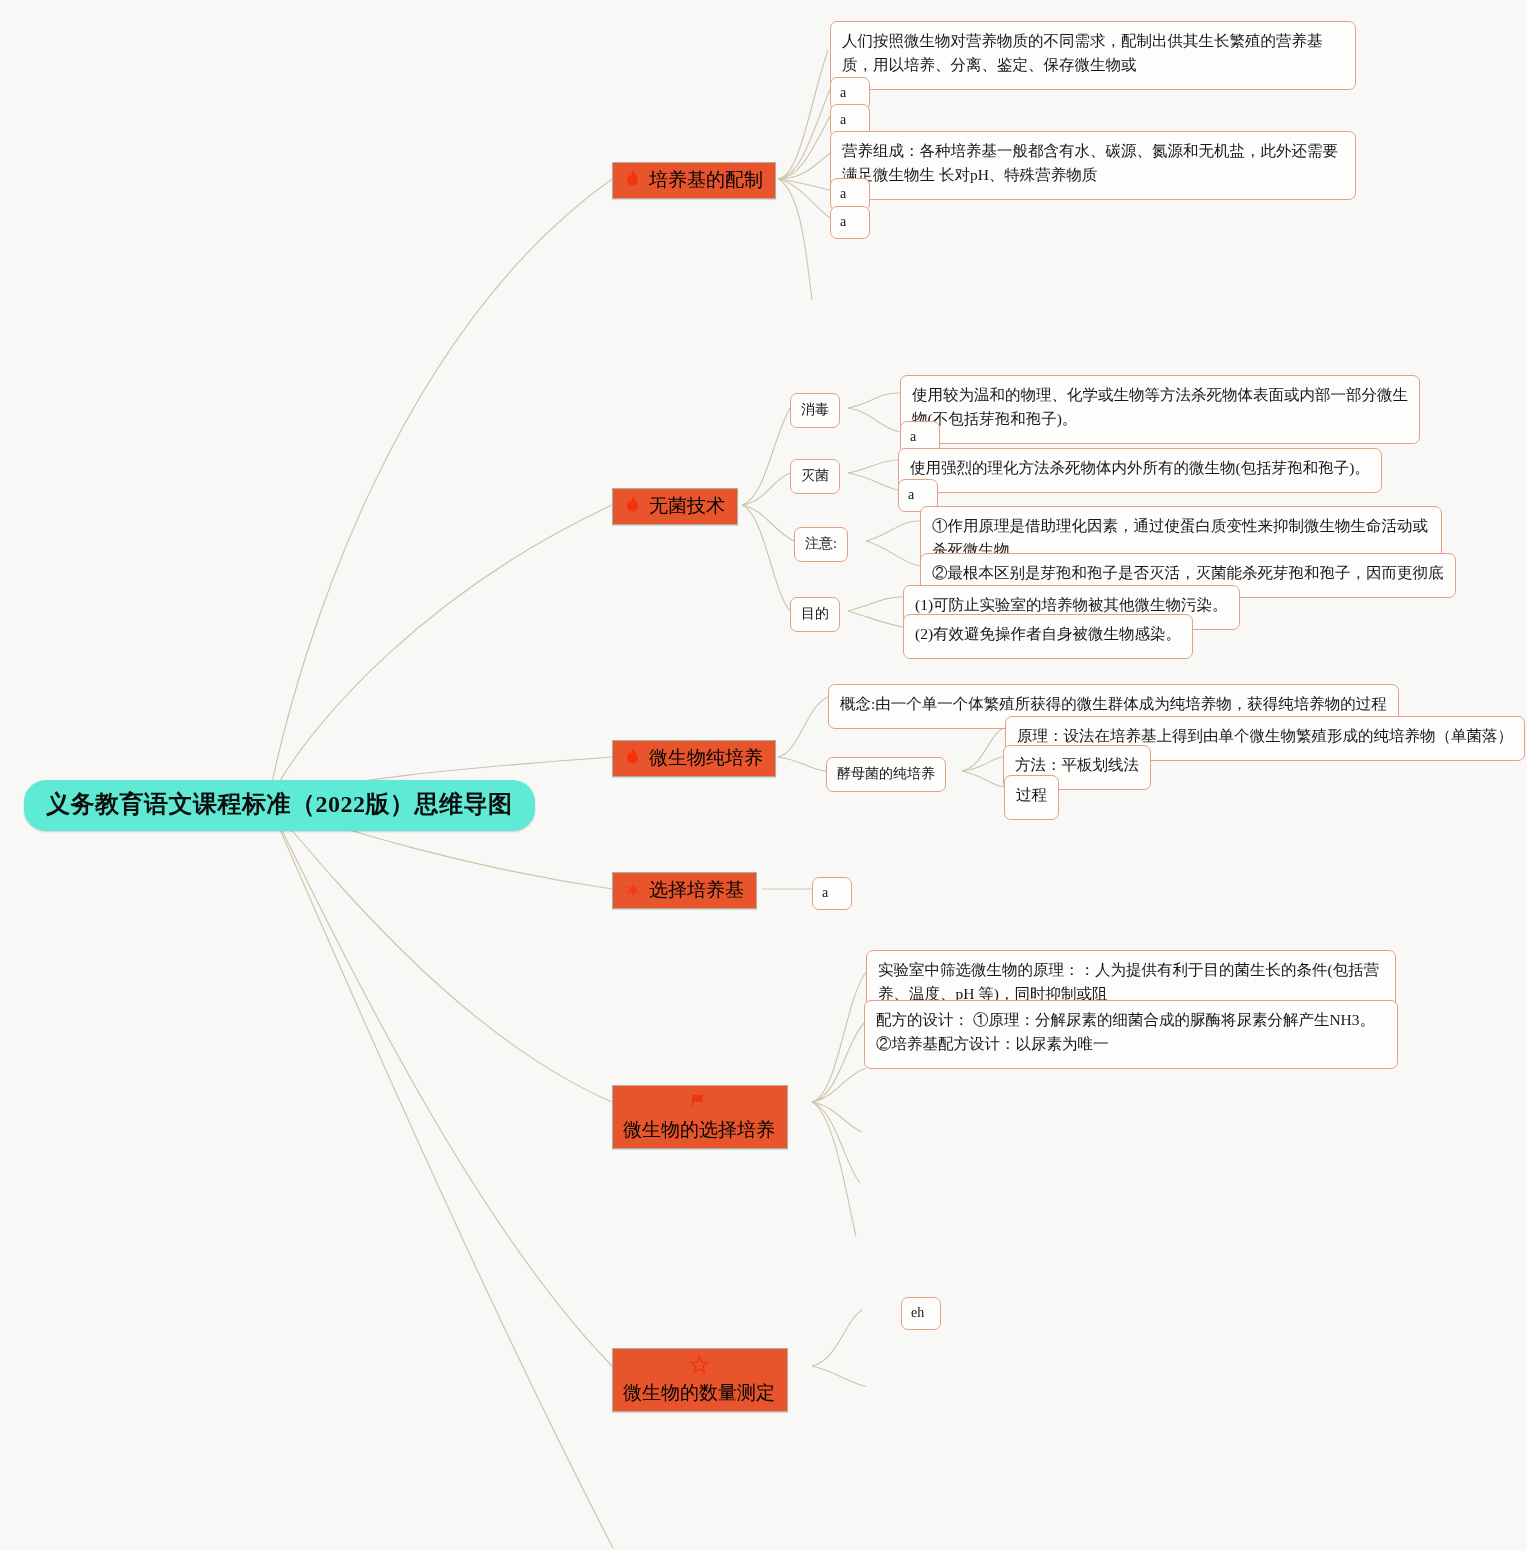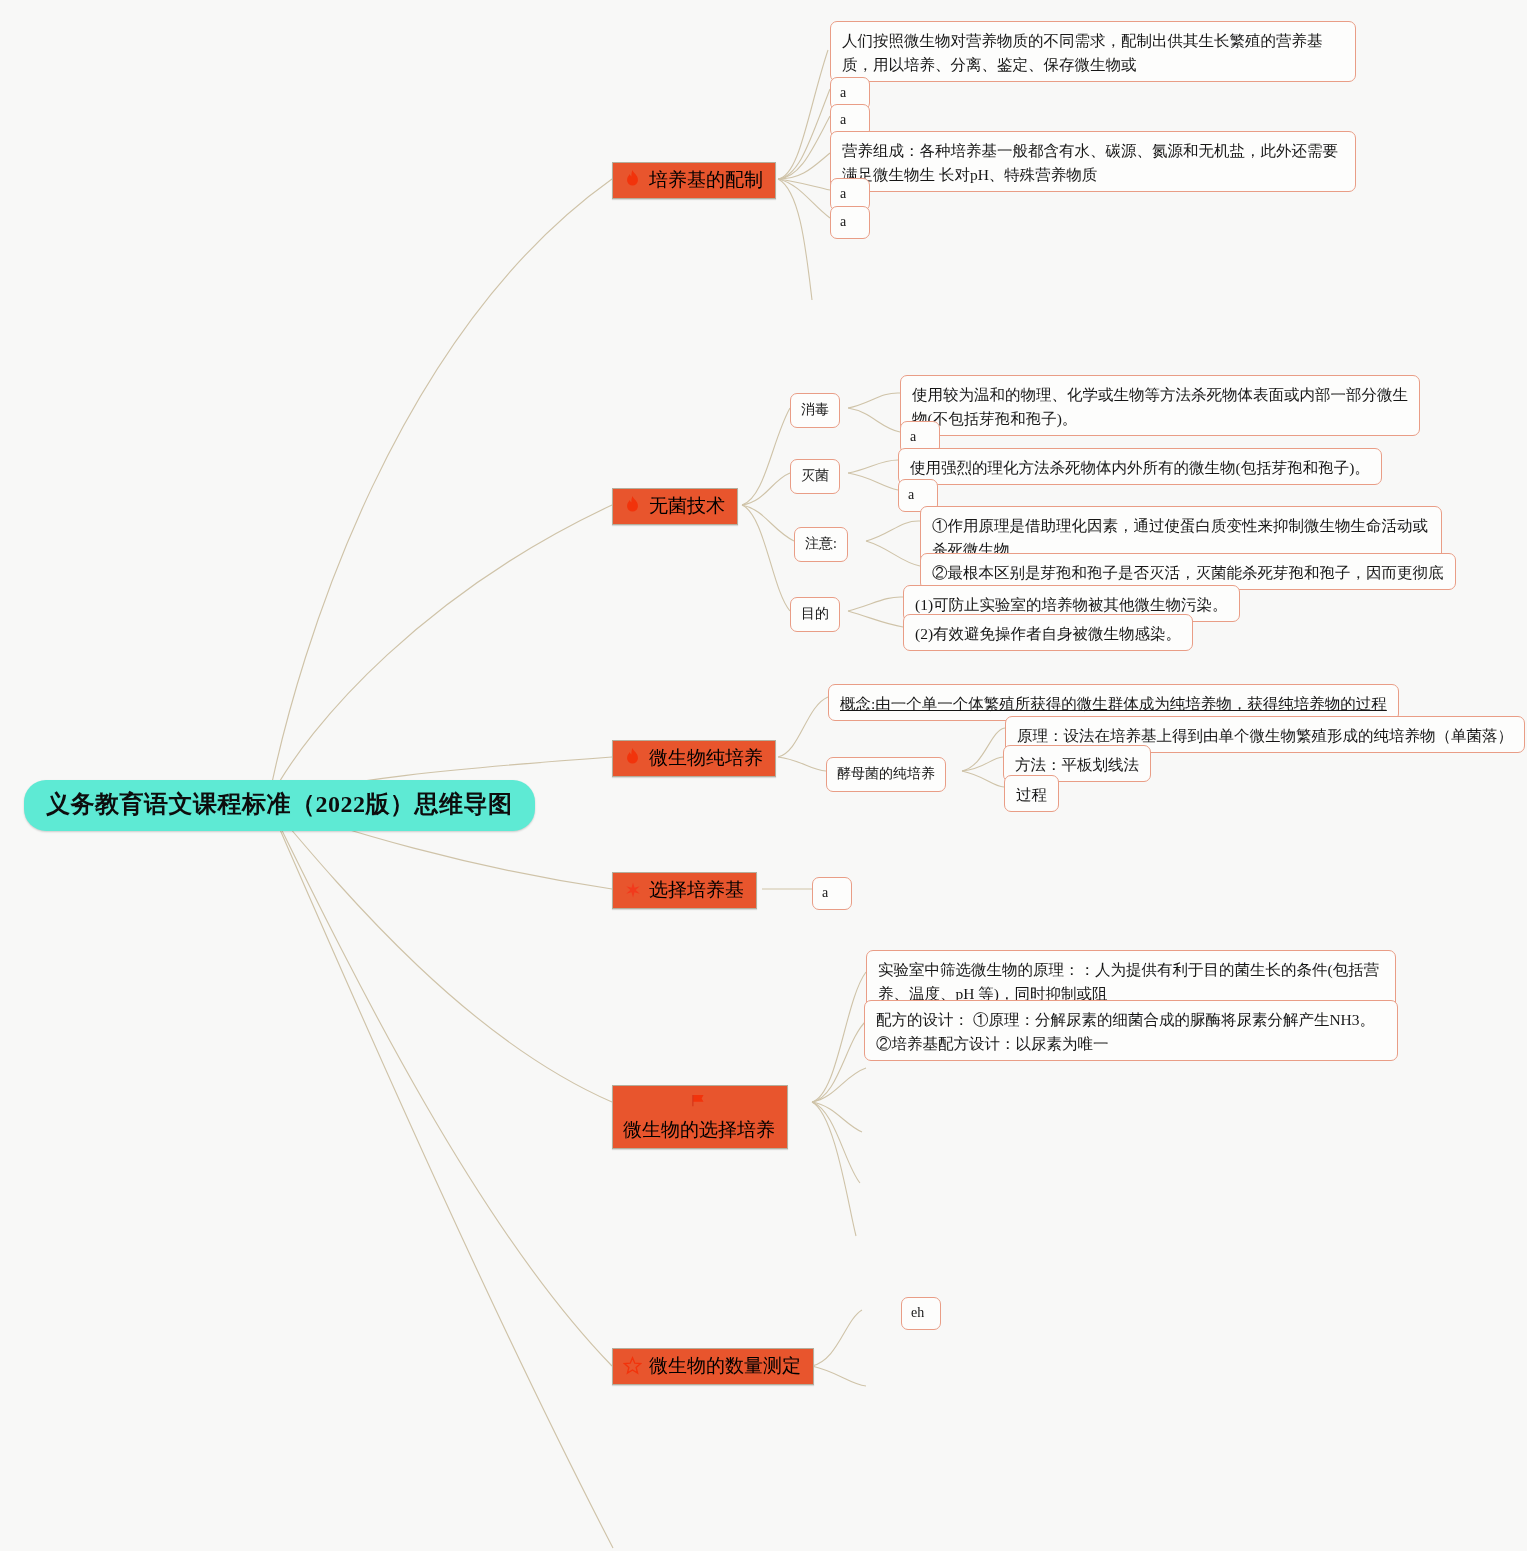--- a/index.html
+++ b/index.html
@@ -68,21 +68,21 @@
   }
   
   .leaf {
     background: #fdfdfc;
     border: 1.6px solid #e99d86;
     border-radius: 7px;
     color: #161616;
     font-family: "Liberation Serif", "DejaVu Serif", serif;
     font-size: 15.5px;
     line-height: 1.55;
-    padding: 7px 11px 4px 11px;
+    padding: 7px 11px 12px 11px;
     box-sizing: border-box;
   }
   .leaf.small {
     font-size: 14px;
     padding: 5px 10px 6px 10px;
   }
   .leaf.tiny {
     font-size: 14px;
     padding: 4px 9px 5px 9px;
     min-width: 40px;
@@ -238,21 +238,21 @@
 
   <div class="node branch" style="left:612px; top:740px;">
     <span class="bicon">
       <svg width="17" height="19" viewBox="0 0 24 28">
           <path d="M12 0c2 6 8 7 8 15a8 8 0 0 1-16 0c0-4 2-6 4-9 .5 2 1.5 3 2.5 3.5C10 6 11 3 12 0z" fill="#f2330b"></path>
         </svg>
     </span>
     <span>微生物纯培养</span>
   </div>
 
-  <div class="node leaf nowrap" style="left:828px; top:684px;text-decoration:underline;">
+  <div class="node leaf nowrap" style="left:828px; top:684px;">
     <span>概念:由一个单一个体繁殖所获得的微生群体成为纯培养物，获得纯培养物的过程</span>
   </div>
   <div class="node leaf small nowrap" style="left:826px; top:757px;">
     <span>酵母菌的纯培养</span>
   </div>
   <div class="node leaf nowrap" style="left:1005px; top:716px;">
     <span>原理：设法在培养基上得到由单个微生物繁殖形成的纯培养物（单菌落）</span>
   </div>
   <div class="node leaf nowrap" style="left:1003px; top:745px;">
     <span>方法：平板划线法</span>
@@ -282,21 +282,21 @@
     </span>
     <span>微生物的选择培养</span>
   </div>
   <div class="node leaf" style="left:866px; top:950px; width:530px;">
     <span>实验室中筛选微生物的原理：：人为提供有利于目的菌生长的条件(包括营养、温度、pH 等)，同时抑制或阻</span>
   </div>
   <div class="node leaf" style="left:864px; top:1000px; width:534px;">
     <span>配方的设计： ①原理：分解尿素的细菌合成的脲酶将尿素分解产生NH3。 ②培养基配方设计：以尿素为唯一</span>
   </div>
 
-  <div class="node branch" style="left:612px; top:1348px;">
+  <div class="node branch" style="left:612px; top:1348px;flex-direction:column;">
     <span class="bicon">
       <svg width="19" height="19" viewBox="0 0 24 24">
           <path d="M12 2.2 L14.9 9.1 L22.3 9.6 L16.6 14.4 L18.4 21.6 L12 17.6 L5.6 21.6 L7.4 14.4 L1.7 9.6 L9.1 9.1 Z" fill="none" stroke="#f2330b" stroke-width="1.7"></path>
         </svg>
     </span>
     <span>微生物的数量测定</span>
   </div>
   <div class="node leaf tiny" style="left:862px; top:1297px;margin-left:39px;">
     <span>eh</span>
   </div>

